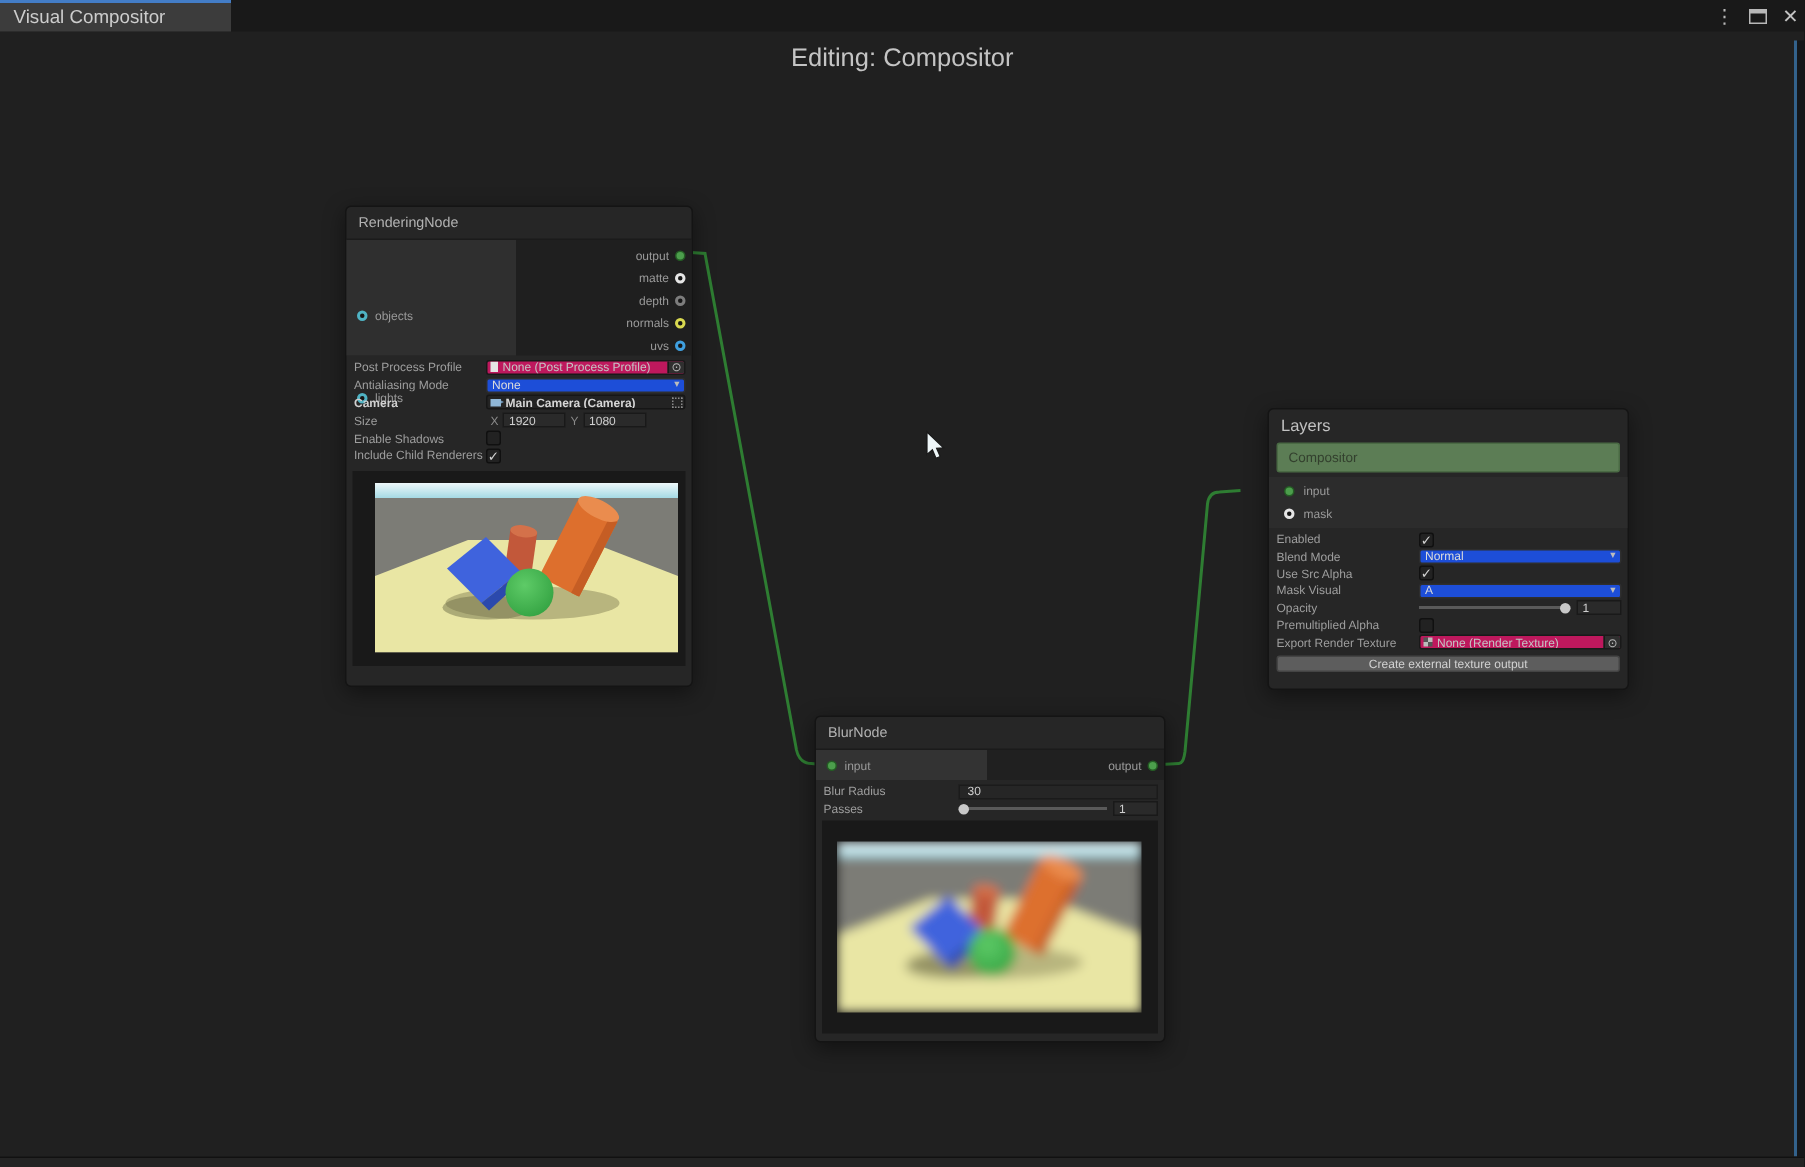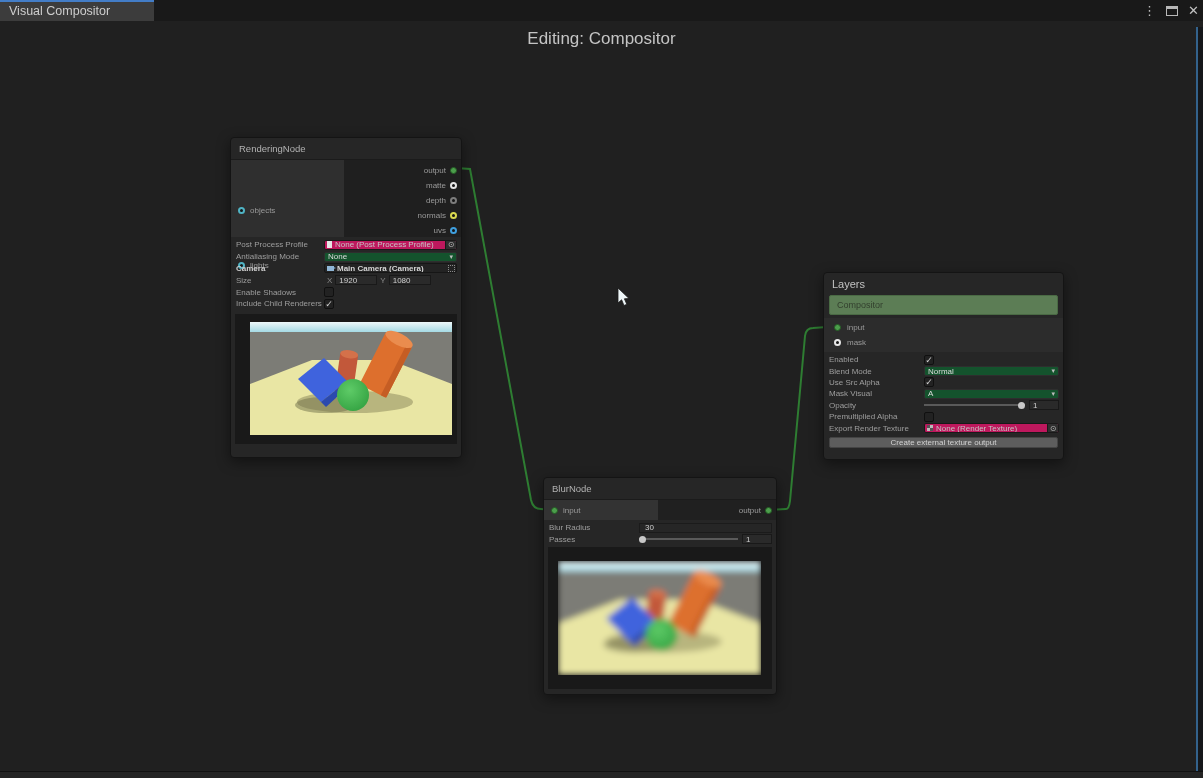--- a/index.html
+++ b/index.html
@@ -27,22 +27,22 @@
                border-bottom:1px solid #1b1b1b;}
   .dot{width:7px;height:7px;border-radius:50%;flex:none;}
   .dot.ring{border:2px solid #888;background:#161616;}
   .dot.fill{border:1px solid #245c24;}
   .port-label{font-size:8px;color:#9a9a9a;white-space:nowrap;}
   
   .prop-row{display:flex;align-items:center;height:11.8px;padding:0 4px 0 5px;}
   .plabel{width:88px;font-size:8px;color:#9e9e9e;white-space:nowrap;overflow:hidden;flex:none;}
   .plabel.bold{color:#d0d0d0;font-weight:bold;}
   .pvalue{flex:1;display:flex;align-items:center;min-width:0;}
-  .dropdown{flex:1;height:10px;background:#14532d;border:1px solid #2e2e2e;border-radius:2px;
-            display:flex;align-items:center;padding:0 3px;font-size:8px;color:#dcdcdc;}
+  .dropdown{flex:1;height:10px;background:#1d4ed8;border:1px solid #2e2e2e;border-radius:2px;
+            display:flex;align-items:flex-end;padding:0 3px;font-size:8px;color:#dcdcdc;}
   .dd-arrow{margin-left:auto;font-size:7px;color:#bdbdbd;line-height:8px;}
   .objfield{flex:1;height:10px;background:#be185d;border:1px solid #191919;border-radius:2px;
             display:flex;align-items:center;font-size:8px;color:#c4c4c4;overflow:hidden;white-space:nowrap;}
   .of-picker{margin-left:auto;border-left:1px solid #191919;width:11px;text-align:center;
              font-size:8px;color:#b5b5b5;background:#2f2f2f;line-height:9px;flex:none;}
   .doc-icon{width:5px;height:7px;background:#e5e5e5;margin:0 3px 0 2px;flex:none;}
   .cam-icon{width:7px;height:5px;background:#8fb6d6;margin:0 3px 0 2px;flex:none;position:relative;}
   .cam-icon:before{content:"";position:absolute;right:-2px;top:1px;border-left:2px solid #6f96b6;
                    border-top:1.5px solid transparent;border-bottom:1.5px solid transparent;}
   .tex-icon{width:6px;height:6px;margin:0 3px 0 2px;flex:none;
@@ -72,21 +72,21 @@
   #blur-node{left:543px;top:477px;width:234px;height:218px;}
   .bn-ports{height:20px;background:#202020;display:flex;}
   .bn-in{width:114px;background:#333;display:flex;align-items:center;padding-left:7px;gap:5px;}
   .bn-out{flex:1;display:flex;align-items:center;justify-content:flex-end;padding-right:4px;gap:4px;}
   #blur-node .prop-row{height:11.5px;}
   #blur-node .plabel{width:90px;}
   #blur-node .preview-wrap{height:142px;padding-left:10px;margin-top:2px;}
   .br-field{flex:1;height:10px;background:#262626;border:1px solid #1b1b1b;font-size:8px;
             color:#cfcfcf;padding-left:5px;display:flex;align-items:center;}
   
-  #layers-node{left:823px;top:272px;width:241px;height:188px;}
+  #layers-node{left:845px;top:272px;width:241px;height:188px;}
   #layers-node .node-header{height:22px;font-size:11px;color:#c2c2c2;border-bottom:none;}
   .layer-bar{margin:0 5px;height:20px;border-radius:2px;border:1px solid #4a6a44;
              font-size:9px;color:#33402e;line-height:18px;padding-left:7px;}
   .ly-ports{margin-top:3px;background:#2c2c2c;padding:2px 0;}
   .ly-row{height:15px;display:flex;align-items:center;padding-left:10px;gap:6px;}
   #layers-node .prop-row{height:11.4px;}
   #layers-node .plabel{width:95px;}
   .ext-btn{margin:3px 5px 0;height:11px;background:#5d5d5d;border:1px solid #444;border-radius:2px;
            text-align:center;font-size:8px;color:#d2d2d2;line-height:10px;}
   

